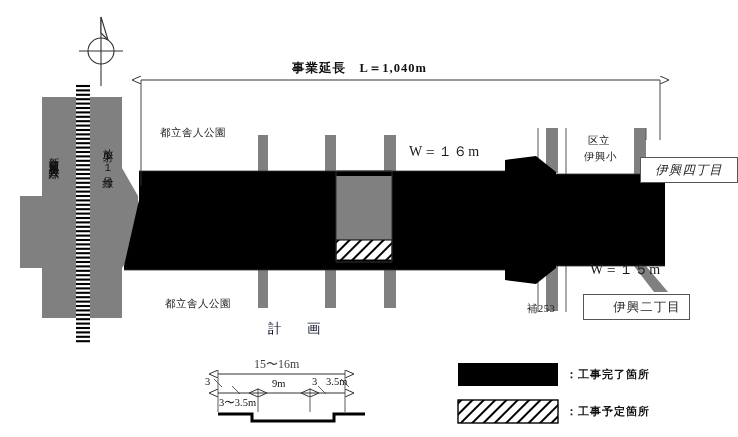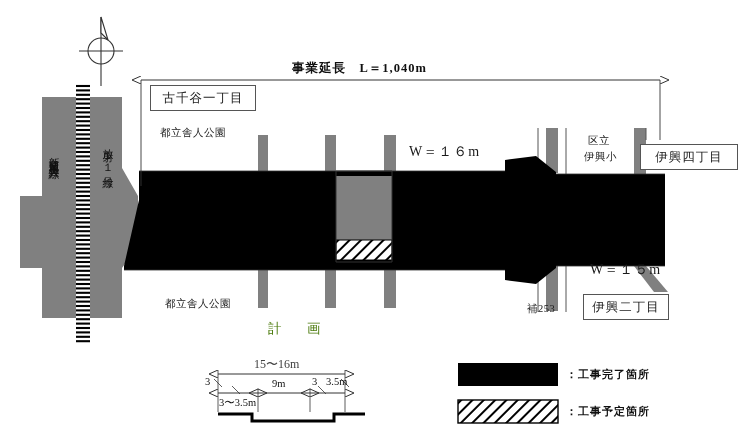--- a/index.html
+++ b/index.html
@@ -24,21 +24,21 @@
   .dim{position:absolute;font-size:14px;color:#1a1a1a;white-space:nowrap;letter-spacing:1px;}
 
   
   .vert{
     position:absolute;
     writing-mode:vertical-rl;text-orientation:upright;
     font-size:11px;letter-spacing:1.5px;color:#111;white-space:nowrap;
   }
 
   .legend-text{position:absolute;font-size:11px;font-weight:bold;letter-spacing:1px;color:#111;white-space:nowrap;}
-  .kei{position:absolute;font-size:13.5px;letter-spacing:6px;color:#4d7c0f;white-space:nowrap;}
+  .kei{position:absolute;font-size:13.5px;letter-spacing:6px;color:#0f172a;white-space:nowrap;}
   .xs{position:absolute;font-size:10.5px;color:#111;white-space:nowrap;}
   .xsbig{position:absolute;font-size:12px;color:#404040;white-space:nowrap;}
   .title-dim{position:absolute;font-size:12.5px;letter-spacing:1px;color:#111;white-space:nowrap;font-weight:bold;}
 </style>
 </head>
 <body>
 
 <div id="stage">
 
   <svg id="plan" viewBox="0 0 738 437">
@@ -211,25 +211,24 @@
     </g>
 
     <g>
       <rect x="458" y="363" width="100" height="23" fill="#000000"></rect>
       <rect x="458" y="400" width="100" height="23" fill="url(#hatch)" stroke="#000" stroke-width="1.4"></rect>
     </g>
   </svg>
 
   <div class="title-dim" style="left:292px;top:60px;">事業延長　L＝1,040m</div>
 
-  <div class="boxlabel" style="left:150px;top:85px;width:104px;height:24px;">古千谷一丁目</div>
-
-  <div class="boxlabel" style="left:640px;top:144px;width:96px;height:24px;">伊興四丁目</div>
-
-  <div class="boxlabel" style="left:583px;top:294px;width:84px;height:24px;">伊興二丁目</div>
+
+  <div class="boxlabel" style="left:640px;top:157px;width:96px;height:24px;font-style:italic;">伊興四丁目</div>
+
+  <div class="boxlabel" style="left:583px;top:294px;width:84px;height:24px;padding-left:21px;">伊興二丁目</div>
 
   <div class="vert" style="left:46px;top:148px;height:170px;">新交通日暮里舎人線</div>
 
   <div class="vert" style="left:100px;top:140px;height:135px;">放射１１号線</div>
 
   <div class="plain" style="left:160px;top:126px;">都立舎人公園</div>
 
   <div class="plain" style="left:165px;top:297px;">都立舎人公園</div>
 
   <div class="plain" style="left:588px;top:134px;">区立</div>

